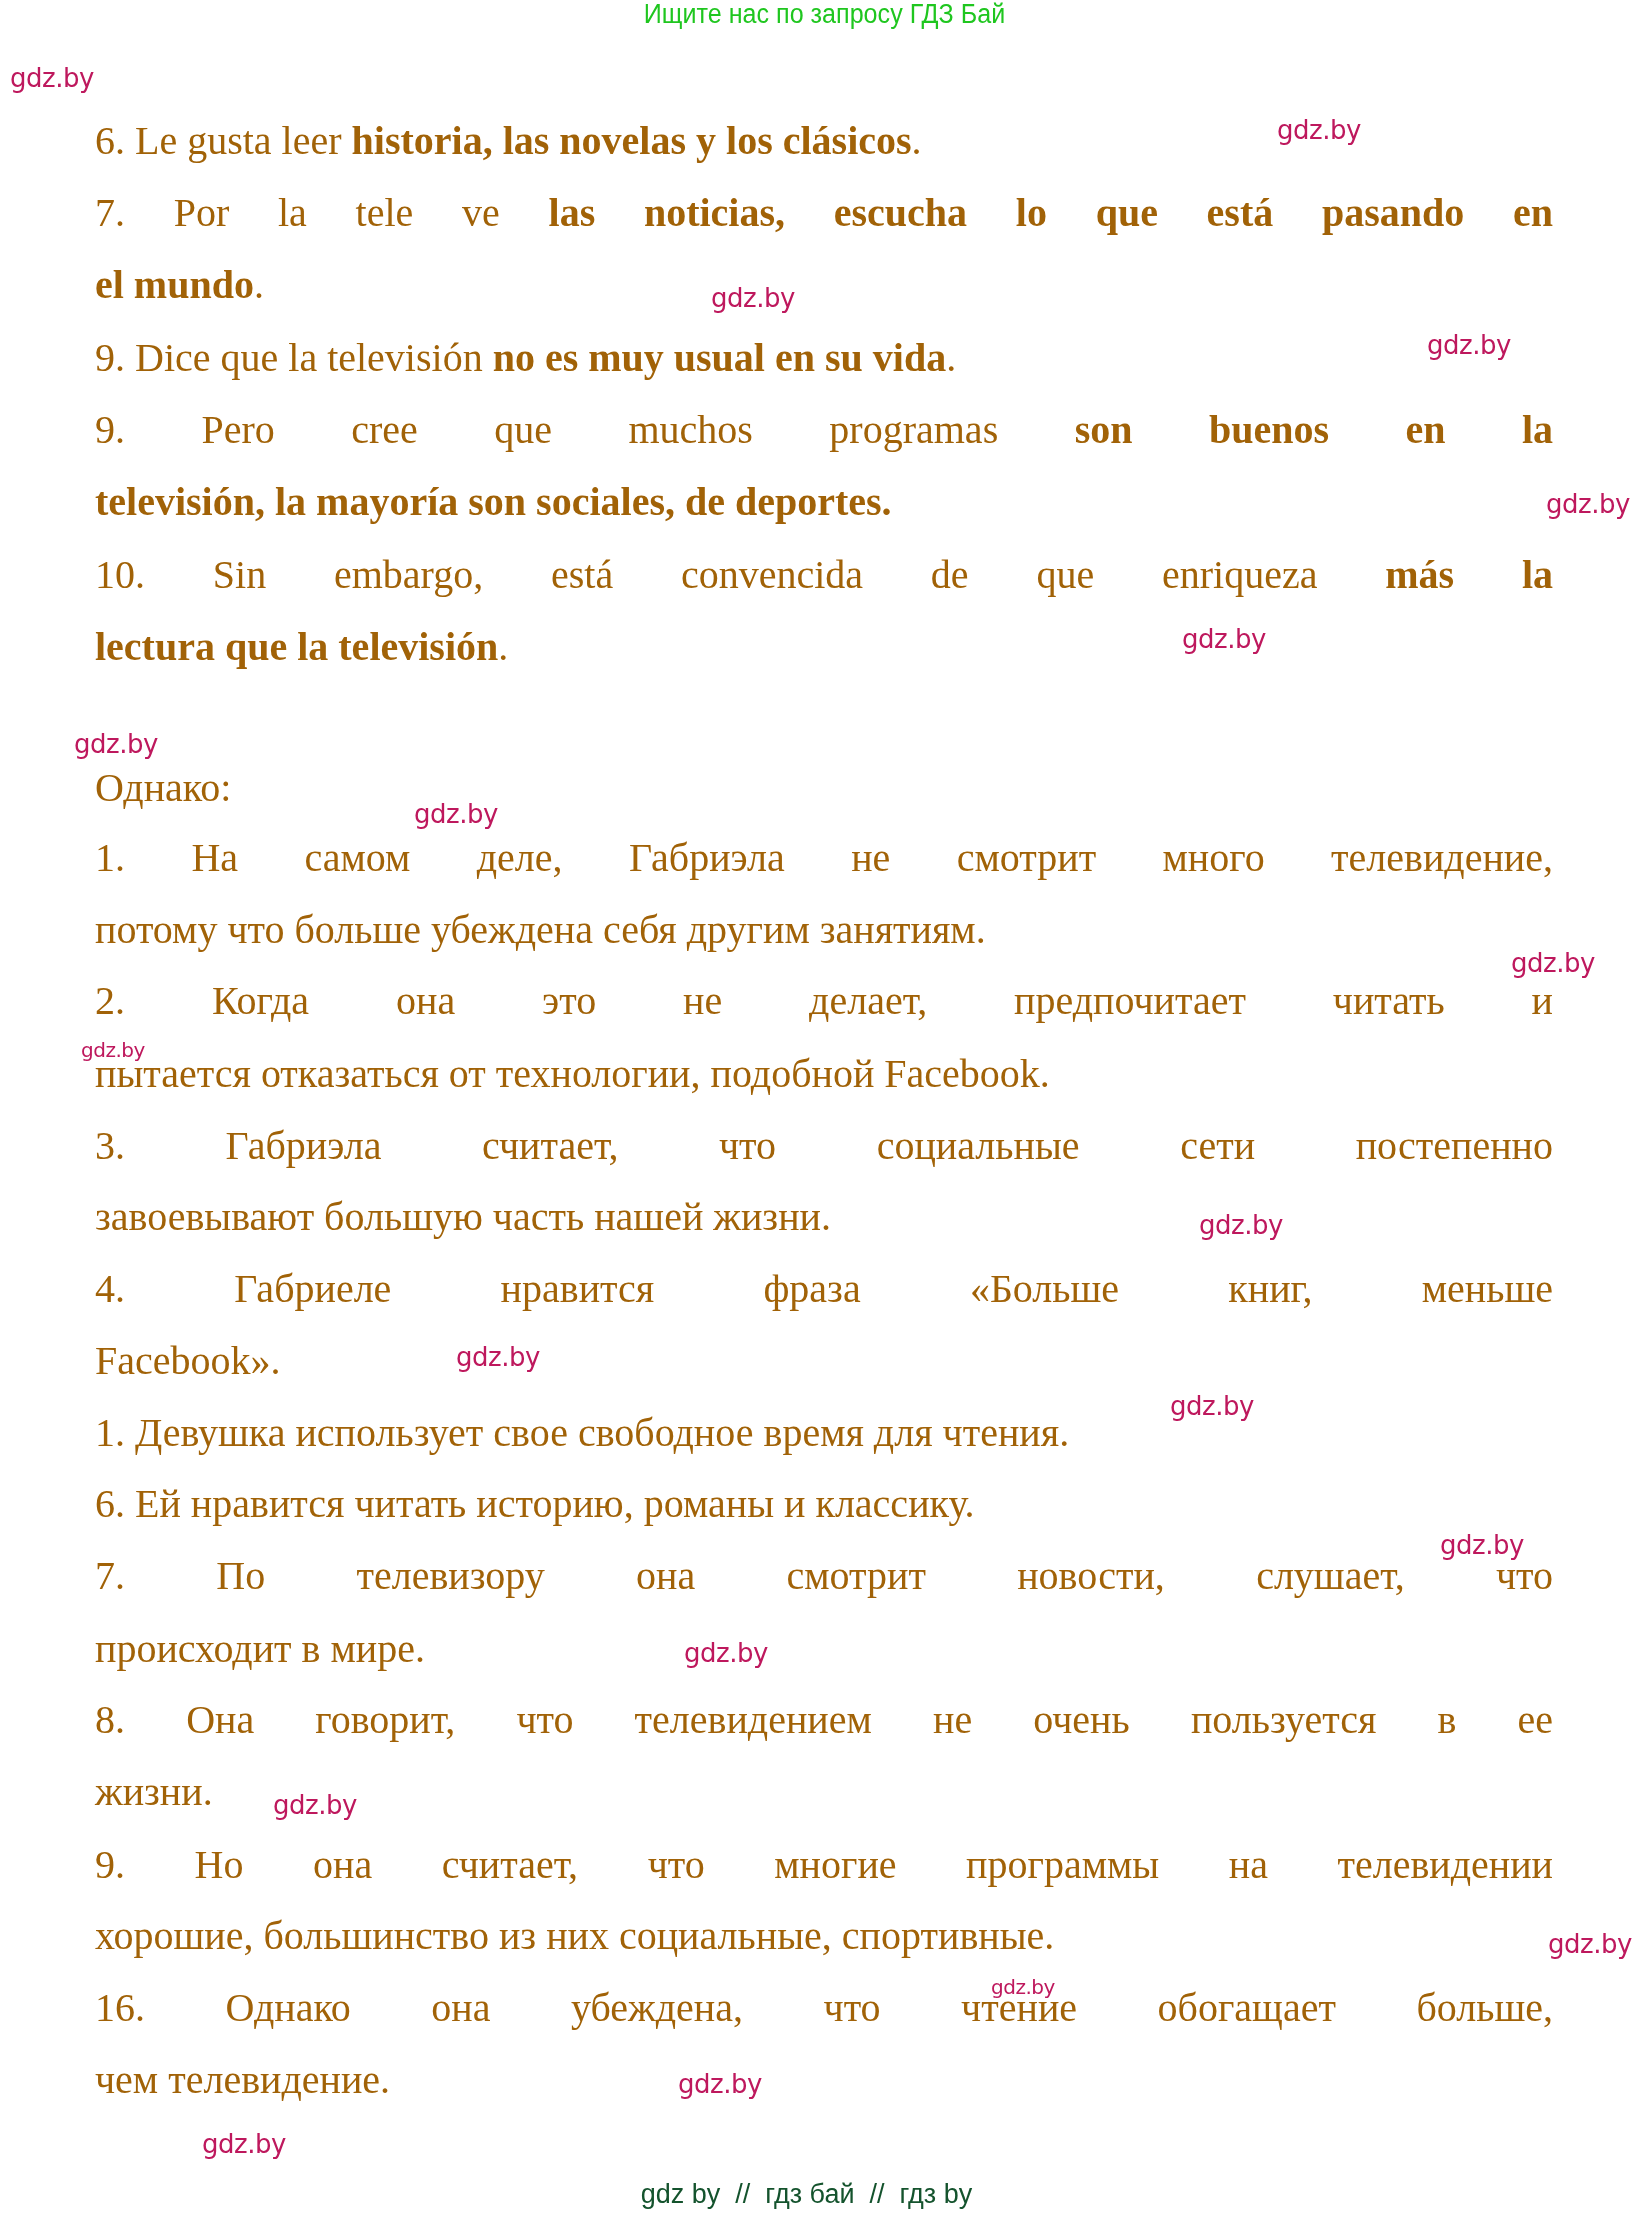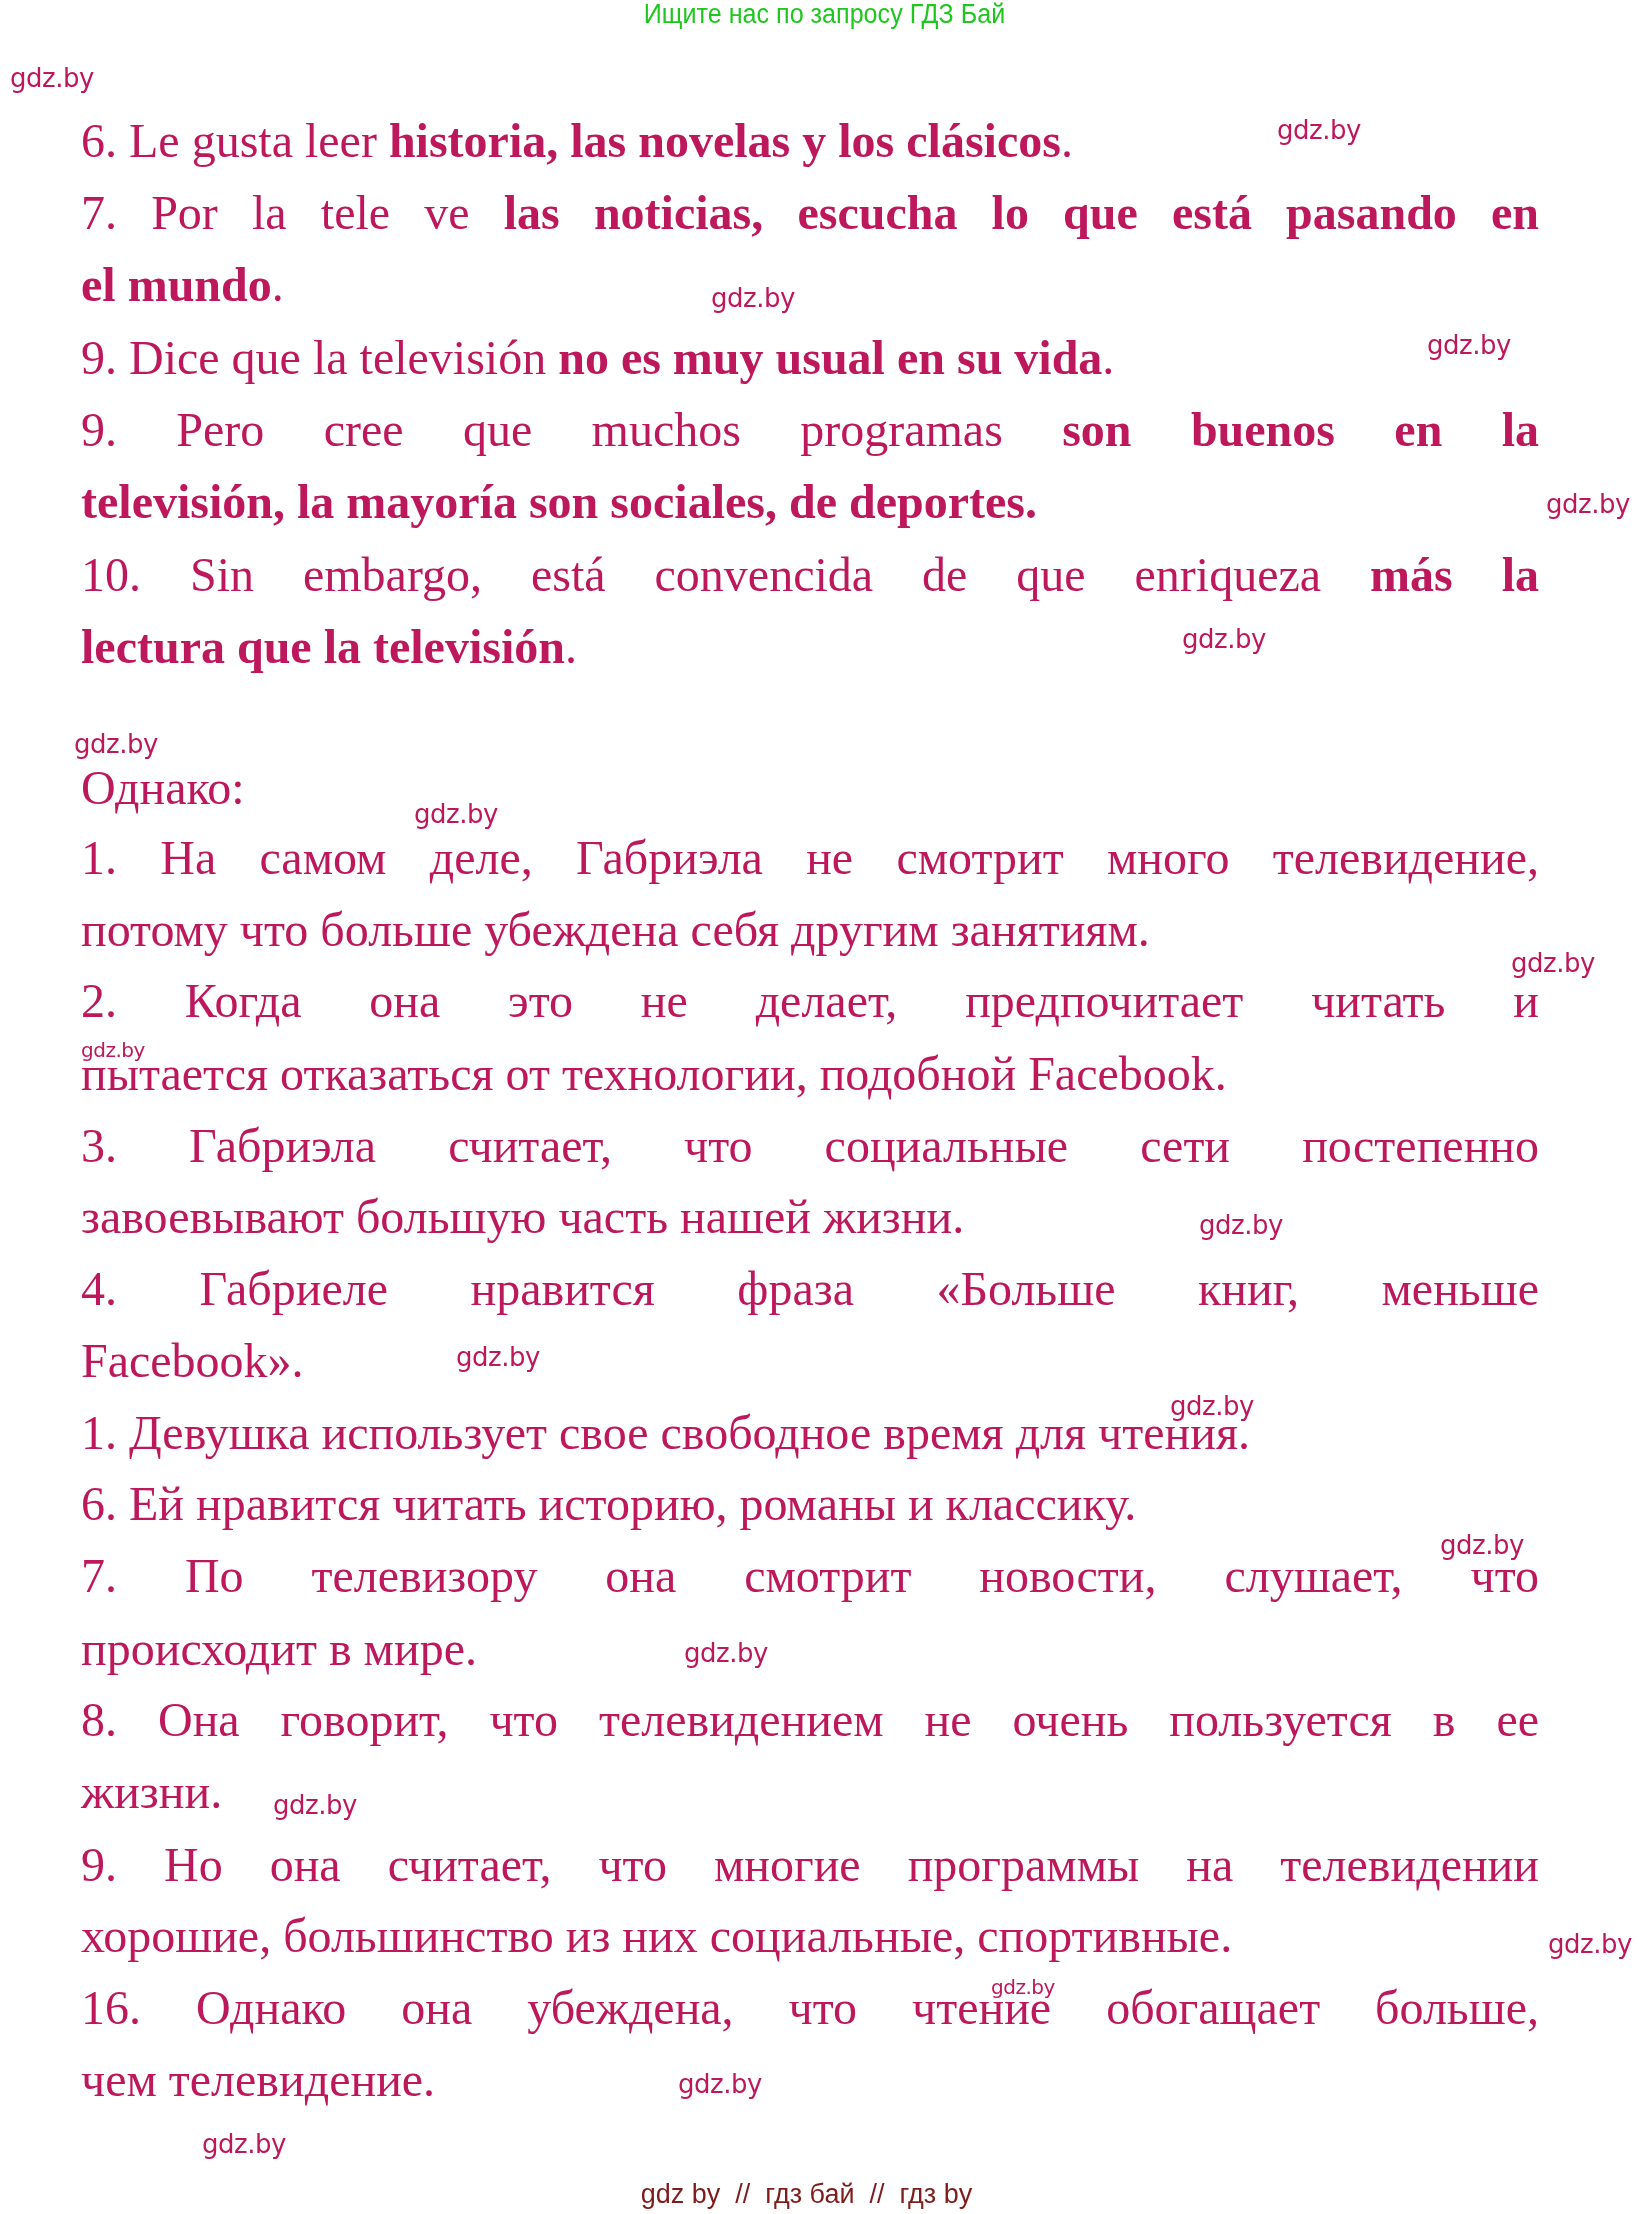--- a/index.html
+++ b/index.html
@@ -5,26 +5,26 @@
   html, body { margin: 0; padding: 0; background: #ffffff; }
   body { width: 1649px; height: 2215px; position: relative; overflow: hidden; }
   .header {
     position: absolute; left: 0; top: -2px; width: 1649px; text-align: center;
     font-family: "Liberation Sans", sans-serif; font-size: 27px; line-height: 32px;
     color: #1fc61f; transform: scaleX(0.93); transform-origin: center;
   }
   .footer {
     position: absolute; left: 0; top: 2178px; width: 1613px; text-align: center;
     font-family: "Liberation Sans", sans-serif; font-size: 27px; line-height: 32px;
-    color: #7f1d1d; white-space: pre;
+    color: #14532d; white-space: pre;
   }
   .line {
-    position: absolute; left: 81px; width: 1458px;
-    font-family: "Liberation Serif", serif; font-size: 48px; line-height: 72px;
-    height: 72px; color: #be185d; white-space: nowrap;
+    position: absolute; left: 95px; width: 1458px;
+    font-family: "Liberation Serif", serif; font-size: 40px; line-height: 72px;
+    height: 72px; color: #a16207; white-space: nowrap;
   }
   .line.just { text-align: justify; text-align-last: justify; white-space: normal; }
   .line b { font-weight: bold; }
   .wm {
     position: absolute; font-family: "DejaVu Sans", sans-serif; font-size: 26px;
     line-height: 30px; color: #be185d; white-space: nowrap; letter-spacing: -0.5px;
   }
   .wm.small { font-size: 20px; line-height: 24px; }
 </style>
 </head>

